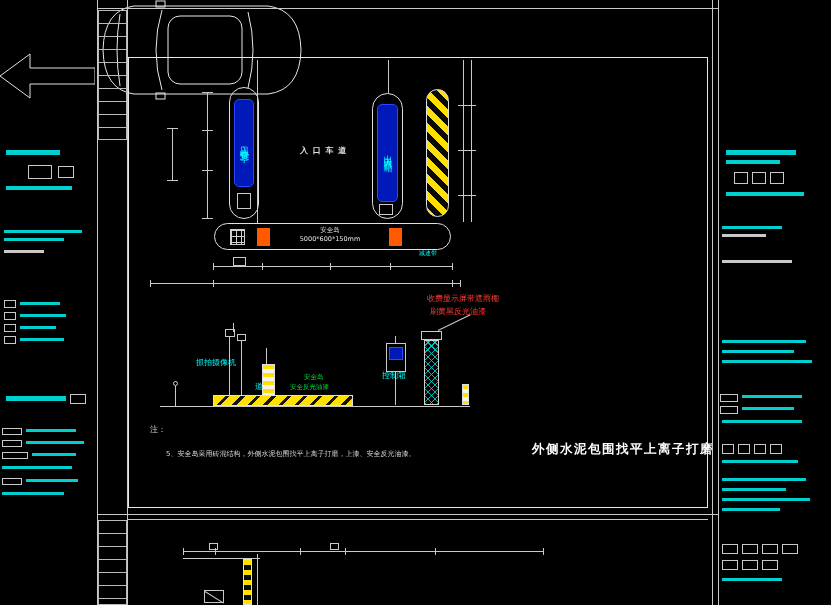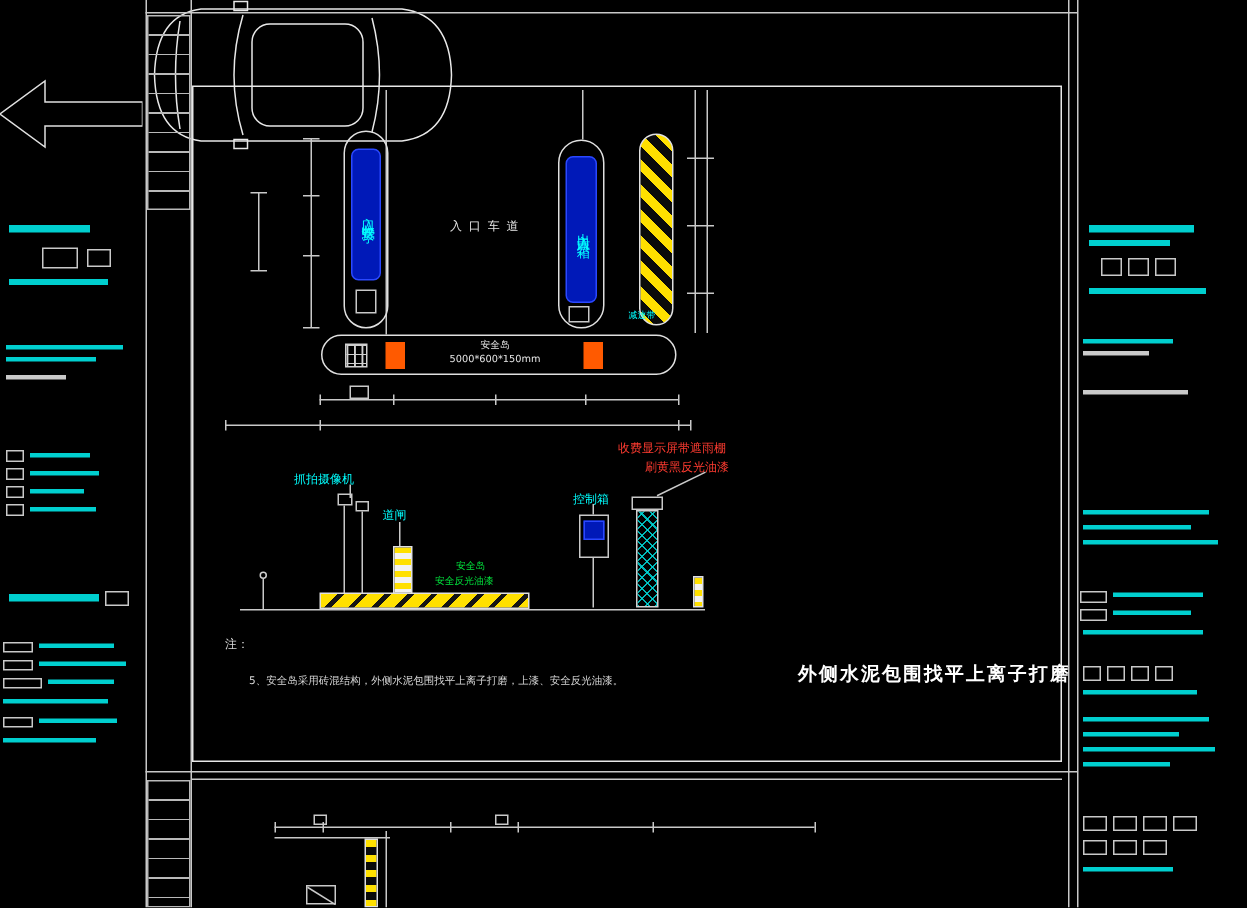--- a/index.html
+++ b/index.html
@@ -5,21 +5,21 @@
   html,body{margin:0;padding:0;background:#000;}
   body{width:831px;height:605px;overflow:hidden;font-family:"DejaVu Sans",sans-serif;}
   #root{position:relative;width:831px;height:605px;background:#000;}
   i,div.a,span.a{display:block;position:absolute;box-sizing:border-box;}
   .hl{position:absolute;background:#c9c9c9;height:1px;}
   .vl{position:absolute;background:#c9c9c9;width:1px;}
   .wbx{position:absolute;border:1px solid #c9c9c9;background:transparent;box-sizing:border-box;}
   .wbr{position:absolute;background:#c9c9c9;}
   .cb{position:absolute;background:#00cfcf;}
   .txt{position:absolute;color:#e6e6e6;white-space:nowrap;}
-  .cy{color:#00ffff;}
+  .cy{color:#00ffff;margin-top:43px;}
   .rd{color:#ff3b30;}
   .gn{color:#00e53c;}
   .capsule{position:absolute;border:1px solid #e0e0e0;border-radius:16px;background:transparent;box-sizing:border-box;}
   .bluebox{position:absolute;background:#0019b8;border:1px solid #2a48ff;border-radius:5px;display:flex;align-items:center;justify-content:center;box-sizing:border-box;}
   .vtext{writing-mode:vertical-rl;text-orientation:upright;color:#00ffff;font-size:9px;letter-spacing:2px;line-height:1;}
   .bump{position:absolute;background:repeating-linear-gradient(45deg,#ffe000 0 6px,#0a0a0a 6px 12px);border:1px solid #e0e0e0;border-radius:12px;box-sizing:border-box;}
   .stripeDiag{position:absolute;background:repeating-linear-gradient(135deg,#ffe000 0 8px,#141414 8px 11px);border:1px solid #e0e0e0;box-sizing:border-box;}
   .stripeYW{position:absolute;background:repeating-linear-gradient(180deg,#ffe000 0 4px,#f2f2f2 4px 8px);border:1px solid #e0e0e0;box-sizing:border-box;}
   .stripeYB{position:absolute;background:repeating-linear-gradient(180deg,#ffe000 0 5px,#0a0a0a 5px 10px);border:1px solid #e0e0e0;box-sizing:border-box;}
   .gridbox{position:absolute;border:1px solid #d0d0d0;background-image:linear-gradient(90deg,#d0d0d0 1px,transparent 1px),linear-gradient(#d0d0d0 1px,transparent 1px);background-size:5px 6px;box-sizing:border-box;}
@@ -130,21 +130,21 @@
   <div class="capsule" style="left:229px;top:87px;width:30px;height:132px;"></div>
   <div class="bluebox" style="left:234px;top:99px;width:20px;height:88px;">
     <span class="vtext">入口收费亭</span>
   </div>
   <i class="wbx" style="left:237px;top:193px;width:14px;height:16px;"></i>
 
   
   <svg class="a" style="left:268px;top:127px;" width="95" height="48" viewBox="0 0 95 48">
     <polygon points="0,24 30,2 30,16 95,16 95,32 30,32 30,46" fill="none" stroke="#e0e0e0" stroke-width="1"></polygon>
   </svg>
-  <span class="txt a" style="left:300px;top:145px;font-size:8px;color:#e6e6e6;letter-spacing:1px;">入 口 车 道</span>
+  <span class="txt a" style="left:300px;top:145px;font-size:8px;color:#e6e6e6;letter-spacing:1px;font-weight:bold;">入 口 车 道</span>
 
   
   <div class="capsule" style="left:372px;top:93px;width:31px;height:126px;"></div>
   <div class="bluebox" style="left:377px;top:104px;width:21px;height:98px;">
     <span class="vtext">出入口票箱</span>
   </div>
   <i class="wbx" style="left:379px;top:204px;width:14px;height:11px;"></i>
 
   
   <div class="bump" style="left:426px;top:89px;width:23px;height:128px;"></div>
@@ -182,21 +182,21 @@
   <i class="hl" style="left:150px;top:283px;width:310px;"></i>
   <i class="vl" style="left:150px;top:280px;height:7px;"></i>
   <i class="vl" style="left:213px;top:280px;height:7px;"></i>
   <i class="vl" style="left:452px;top:280px;height:7px;"></i>
   <i class="vl" style="left:460px;top:280px;height:7px;"></i>
 
   
   <span class="txt cy a" style="left:196px;top:314px;font-size:8px;">抓拍摄像机</span>
   <span class="txt cy a" style="left:255px;top:338px;font-size:8px;text-align:right;">道闸</span>
   <span class="txt cy a" style="left:382px;top:327px;font-size:8px;">控制箱</span>
-  <span class="txt rd a" style="left:412px;top:293px;font-size:8px;">收费显示屏带遮雨棚</span>
+  <span class="txt rd a" style="left:427px;top:293px;font-size:8px;">收费显示屏带遮雨棚</span>
   <span class="txt rd a" style="left:430px;top:306px;font-size:8px;">刷黄黑反光油漆</span>
   <span class="txt gn a" style="left:304px;top:373px;font-size:6.5px;">安全岛</span>
   <span class="txt gn a" style="left:290px;top:383px;font-size:6.5px;">安全反光油漆</span>
 
   
   <i class="vl" style="left:233px;top:323px;height:9px;"></i>
   <i class="vl" style="left:266px;top:348px;height:16px;"></i>
   <i class="vl" style="left:395px;top:336px;height:7px;"></i>
   <i class="wbr" style="left:438px;top:330px;width:36px;height:1px;transform:rotate(-26deg);transform-origin:left center;"></i>
 

